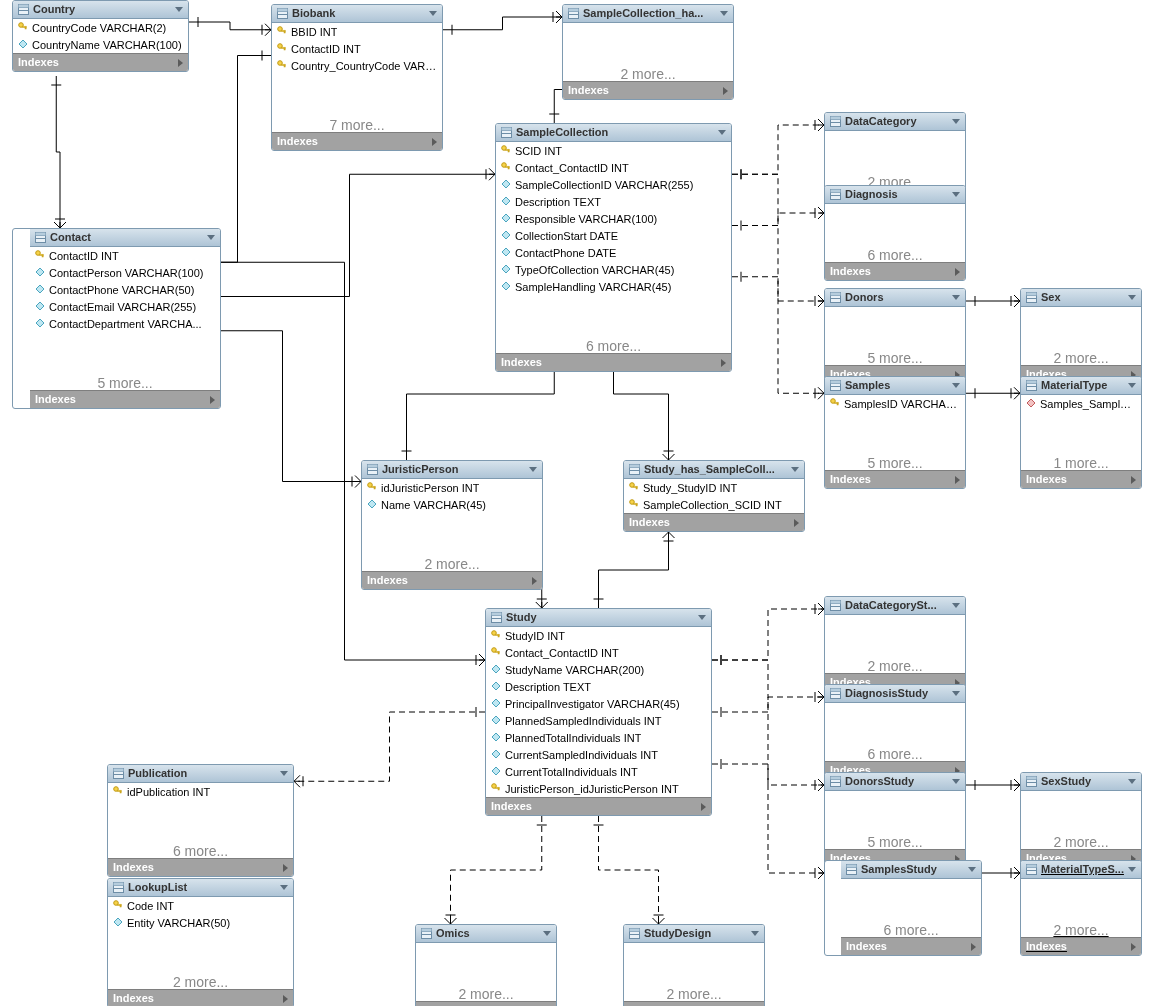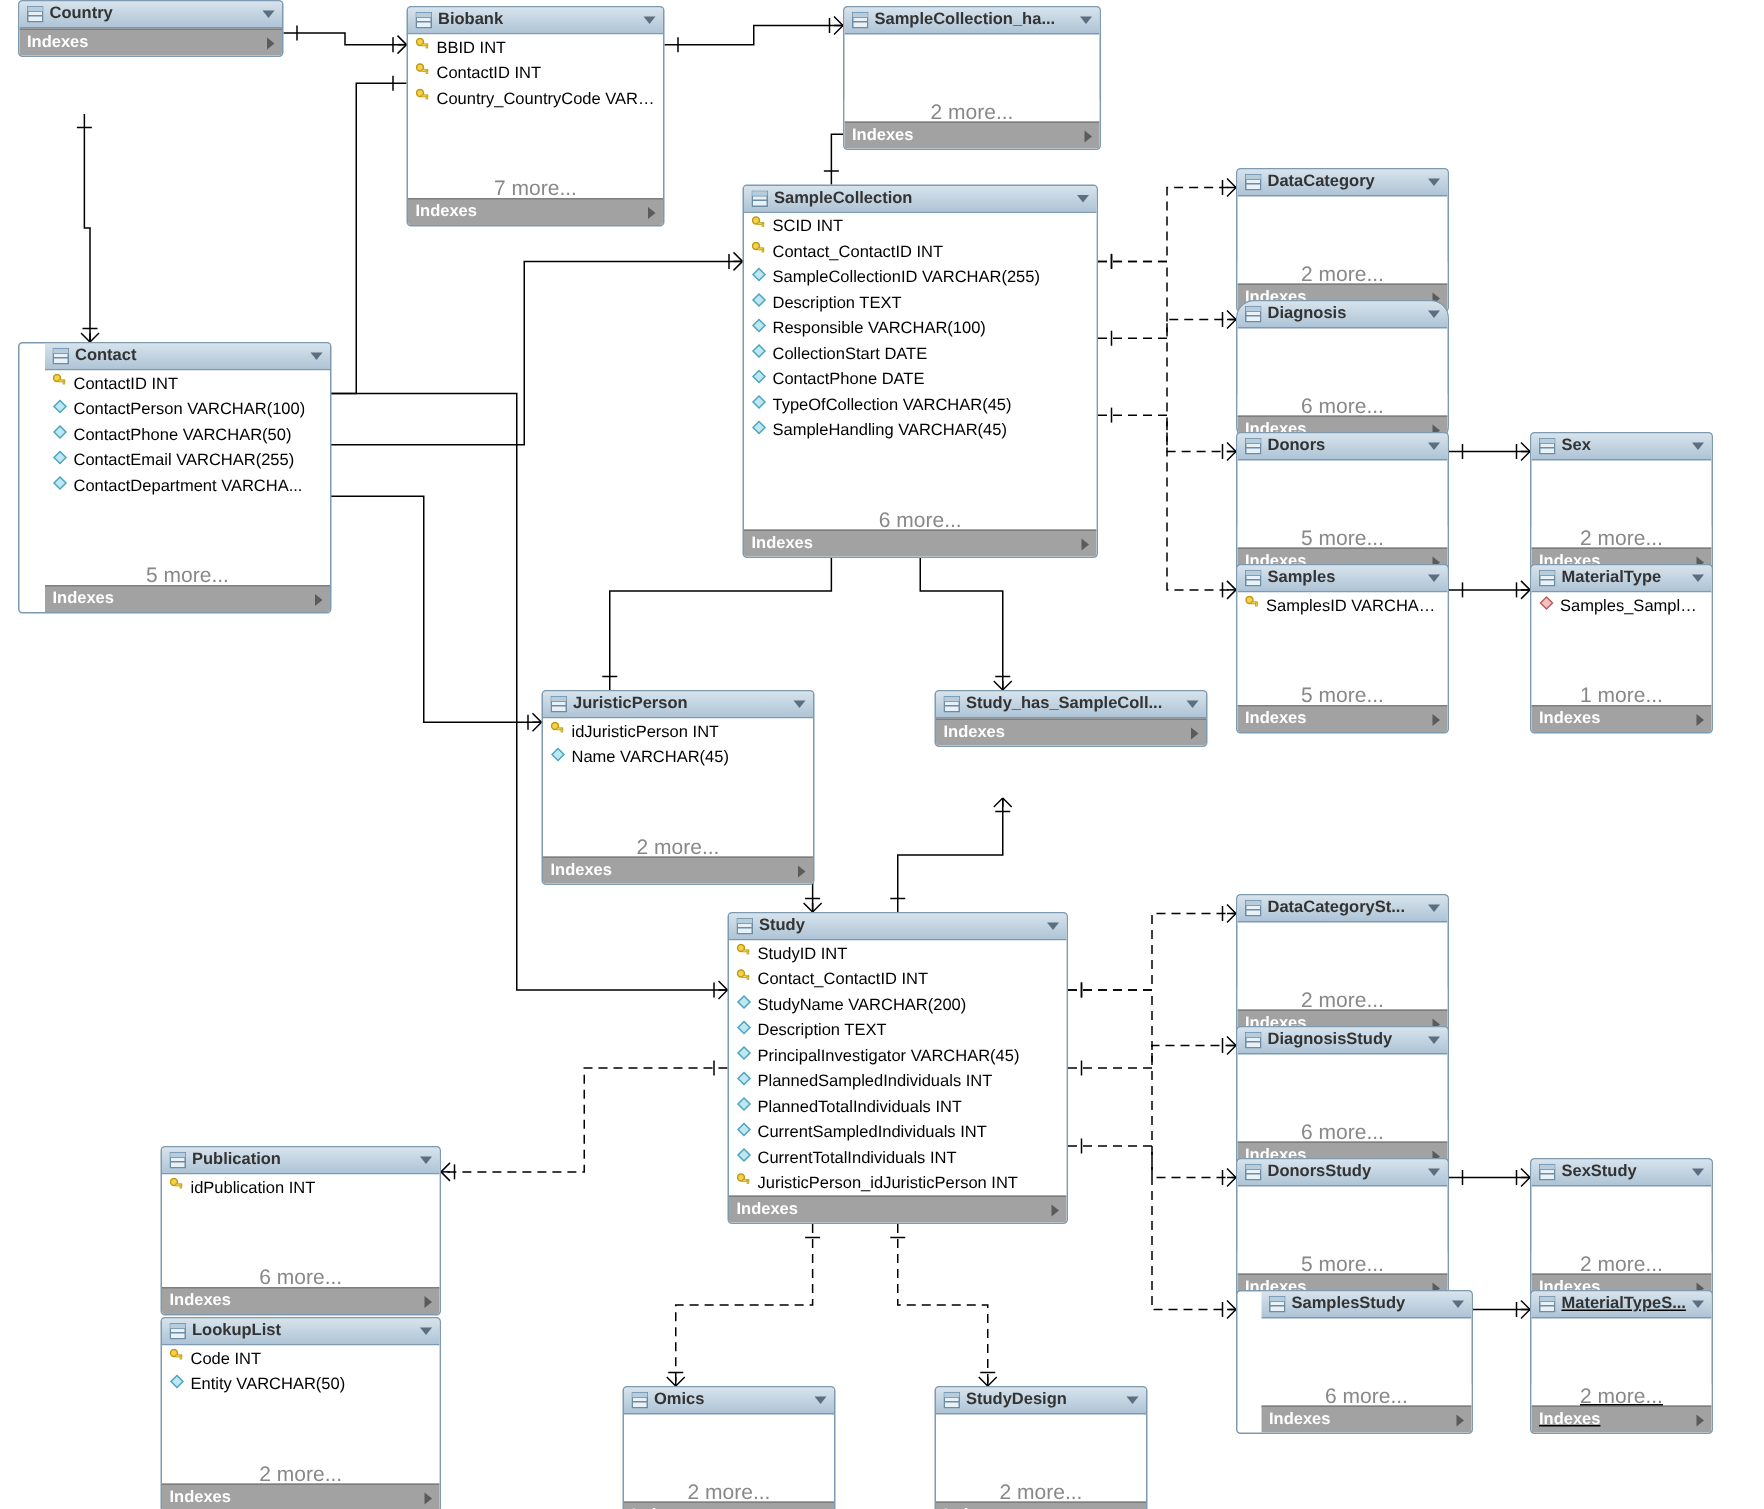--- a/index.html
+++ b/index.html
@@ -328,20 +328,36 @@
           <svg width="11" height="11" viewBox="0 0 11 11">
             <rect x="0.5" y="0.5" width="10" height="10" fill="#e9f1f7" stroke="#6d8da6"></rect>
             <line x1="0.5" y1="3.5" x2="10.5" y2="3.5" stroke="#6d8da6"></line>
             <line x1="0.5" y1="6.5" x2="10.5" y2="6.5" stroke="#6d8da6"></line>
             <rect x="0.5" y="0.5" width="10" height="3" fill="#b6cddd"></rect>
           </svg>
           <span>Country</span>
         </span>
         <span class="chev"></span>
       </div>
+      <div class="attrs">
+        <div class="attr">
+          <span><svg width="10" height="10" viewBox="0 0 10 10">
+              <circle cx="3" cy="3" r="2.3" fill="#f6d24a" stroke="#c09a14"></circle>
+              <rect x="4.2" y="4.2" width="4" height="1.4" fill="#f6d24a" stroke="#c09a14" stroke-width="0.5"></rect>
+              <rect x="7" y="5" width="1.2" height="2" fill="#f6d24a" stroke="#c09a14" stroke-width="0.5"></rect>
+            </svg></span>
+          <span class="atext">CountryCode VARCHAR(2)</span>
+        </div>
+        <div class="attr">
+          <span><svg width="10" height="10" viewBox="0 0 10 10">
+              <polygon points="5,1 9,5 5,9 1,5" fill="#bfe7f2" stroke="#4aa5bf"></polygon>
+            </svg></span>
+          <span class="atext">CountryName VARCHAR(100)</span>
+        </div>
+      </div>
       <div class="indexes">
         <span>Indexes</span>
         <span class="arrow"></span>
       </div>
     </div>
     <div class="entity" style="left: 271px; top: 4px; width: 170px;">
       <div class="title">
         <span class="ticon">
           <svg width="11" height="11" viewBox="0 0 11 11">
             <rect x="0.5" y="0.5" width="10" height="10" fill="#e9f1f7" stroke="#6d8da6"></rect>
@@ -499,21 +515,21 @@
         <span class="chev"></span>
       </div>
       <div class="attrs">
         <div class="more">2 more...</div>
       </div>
       <div class="indexes">
         <span>Indexes</span>
         <span class="arrow"></span>
       </div>
     </div>
-    <div class="entity" style="left: 824px; top: 200px; width: 140px; border-radius: 12px;">
+    <div class="entity" style="left: 824px; top: 185px; width: 140px;">
       <div class="title">
         <span class="ticon">
           <svg width="11" height="11" viewBox="0 0 11 11">
             <rect x="0.5" y="0.5" width="10" height="10" fill="#e9f1f7" stroke="#6d8da6"></rect>
             <line x1="0.5" y1="3.5" x2="10.5" y2="3.5" stroke="#6d8da6"></line>
             <line x1="0.5" y1="6.5" x2="10.5" y2="6.5" stroke="#6d8da6"></line>
             <rect x="0.5" y="0.5" width="10" height="3" fill="#b6cddd"></rect>
           </svg>
           <span>Diagnosis</span>
         </span>
@@ -718,20 +734,38 @@
         <span class="ticon">
           <svg width="11" height="11" viewBox="0 0 11 11">
             <rect x="0.5" y="0.5" width="10" height="10" fill="#e9f1f7" stroke="#6d8da6"></rect>
             <line x1="0.5" y1="3.5" x2="10.5" y2="3.5" stroke="#6d8da6"></line>
             <line x1="0.5" y1="6.5" x2="10.5" y2="6.5" stroke="#6d8da6"></line>
             <rect x="0.5" y="0.5" width="10" height="3" fill="#b6cddd"></rect>
           </svg>
           <span>Study_has_SampleColl...</span>
         </span>
         <span class="chev"></span>
+      </div>
+      <div class="attrs">
+        <div class="attr">
+          <span><svg width="10" height="10" viewBox="0 0 10 10">
+              <circle cx="3" cy="3" r="2.3" fill="#f6d24a" stroke="#c09a14"></circle>
+              <rect x="4.2" y="4.2" width="4" height="1.4" fill="#f6d24a" stroke="#c09a14" stroke-width="0.5"></rect>
+              <rect x="7" y="5" width="1.2" height="2" fill="#f6d24a" stroke="#c09a14" stroke-width="0.5"></rect>
+            </svg></span>
+          <span class="atext">Study_StudyID INT</span>
+        </div>
+        <div class="attr">
+          <span><svg width="10" height="10" viewBox="0 0 10 10">
+              <circle cx="3" cy="3" r="2.3" fill="#f6d24a" stroke="#c09a14"></circle>
+              <rect x="4.2" y="4.2" width="4" height="1.4" fill="#f6d24a" stroke="#c09a14" stroke-width="0.5"></rect>
+              <rect x="7" y="5" width="1.2" height="2" fill="#f6d24a" stroke="#c09a14" stroke-width="0.5"></rect>
+            </svg></span>
+          <span class="atext">SampleCollection_SCID INT</span>
+        </div>
       </div>
       <div class="indexes">
         <span>Indexes</span>
         <span class="arrow"></span>
       </div>
     </div>
     <div class="entity" style="left: 485px; top: 608px; width: 225px;">
       <div class="title">
         <span class="ticon">
           <svg width="11" height="11" viewBox="0 0 11 11">

